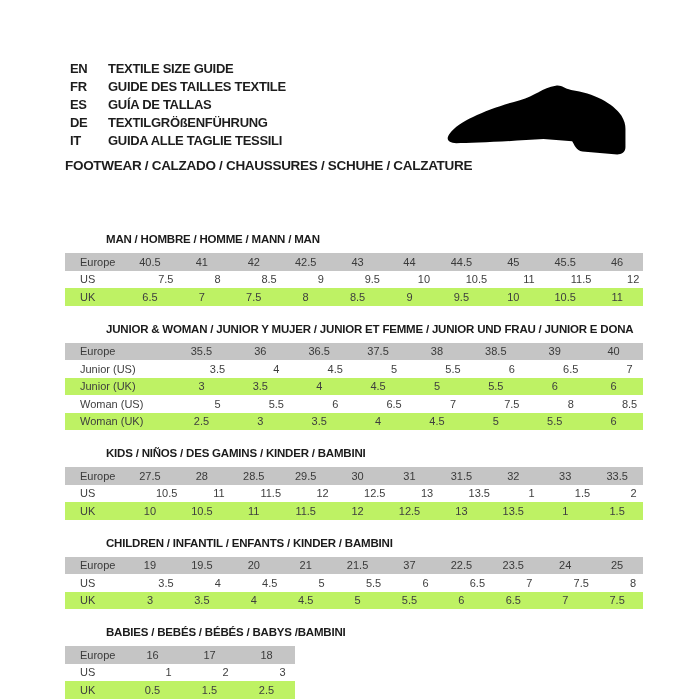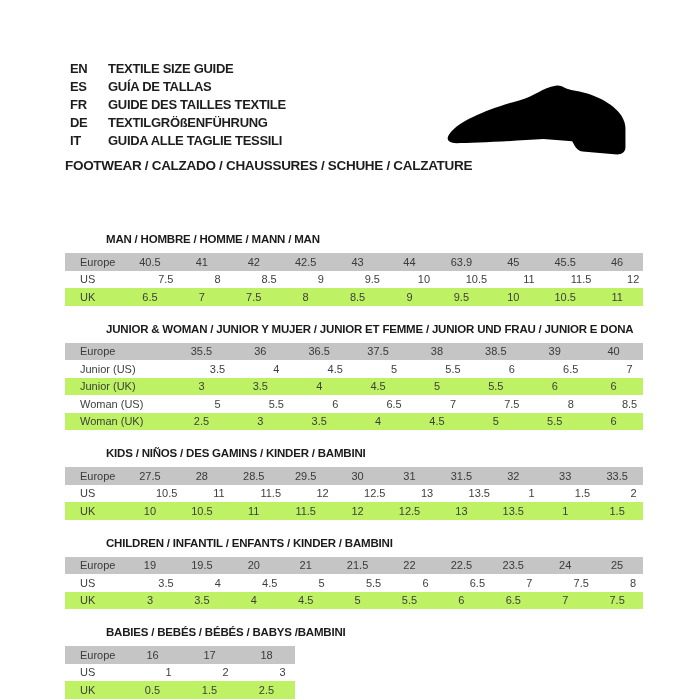--- a/index.html
+++ b/index.html
@@ -91,26 +91,26 @@
 <body>
 
 <div class="sheet">
 
   <div class="lang-block">
     <div class="lang-row">
       <span class="lang-code">EN</span>
       <span class="lang-label">TEXTILE SIZE GUIDE</span>
     </div>
     <div class="lang-row">
+      <span class="lang-code">FR</span>
+      <span class="lang-label">GUIDE DES TAILLES TEXTILE</span>
+    </div>
+    <div class="lang-row">
       <span class="lang-code">ES</span>
       <span class="lang-label">GUÍA DE TALLAS</span>
-    </div>
-    <div class="lang-row">
-      <span class="lang-code">FR</span>
-      <span class="lang-label">GUIDE DES TAILLES TEXTILE</span>
     </div>
     <div class="lang-row">
       <span class="lang-code">DE</span>
       <span class="lang-label">TEXTILGRÖßENFÜHRUNG</span>
     </div>
     <div class="lang-row">
       <span class="lang-code">IT</span>
       <span class="lang-label">GUIDA ALLE TAGLIE TESSILI</span>
     </div>
   </div>
@@ -141,21 +141,21 @@
       <h2 class="section-title">MAN / HOMBRE / HOMME / MANN / MAN</h2>
       <div class="size-table">
           <div class="trow hrow">
             <div class="cell label">Europe</div>
             <div class="cell">40.5</div>
             <div class="cell">41</div>
             <div class="cell">42</div>
             <div class="cell">42.5</div>
             <div class="cell">43</div>
             <div class="cell">44</div>
-            <div class="cell">63.9</div>
+            <div class="cell">44.5</div>
             <div class="cell">45</div>
             <div class="cell">45.5</div>
             <div class="cell">46</div>
           </div>
           <div class="trow wrow">
             <div class="cell label">US</div>
             <div class="cell">7.5</div>
             <div class="cell">8</div>
             <div class="cell">8.5</div>
             <div class="cell">9</div>
@@ -291,21 +291,21 @@
     <section class="size-section">
       <h2 class="section-title">CHILDREN / INFANTIL / ENFANTS / KINDER / BAMBINI</h2>
       <div class="size-table">
           <div class="trow hrow">
             <div class="cell label">Europe</div>
             <div class="cell">19</div>
             <div class="cell">19.5</div>
             <div class="cell">20</div>
             <div class="cell">21</div>
             <div class="cell">21.5</div>
-            <div class="cell">22</div>
+            <div class="cell">37</div>
             <div class="cell">22.5</div>
             <div class="cell">23.5</div>
             <div class="cell">24</div>
             <div class="cell">25</div>
           </div>
           <div class="trow wrow">
             <div class="cell label">US</div>
             <div class="cell">3.5</div>
             <div class="cell">4</div>
             <div class="cell">4.5</div>

